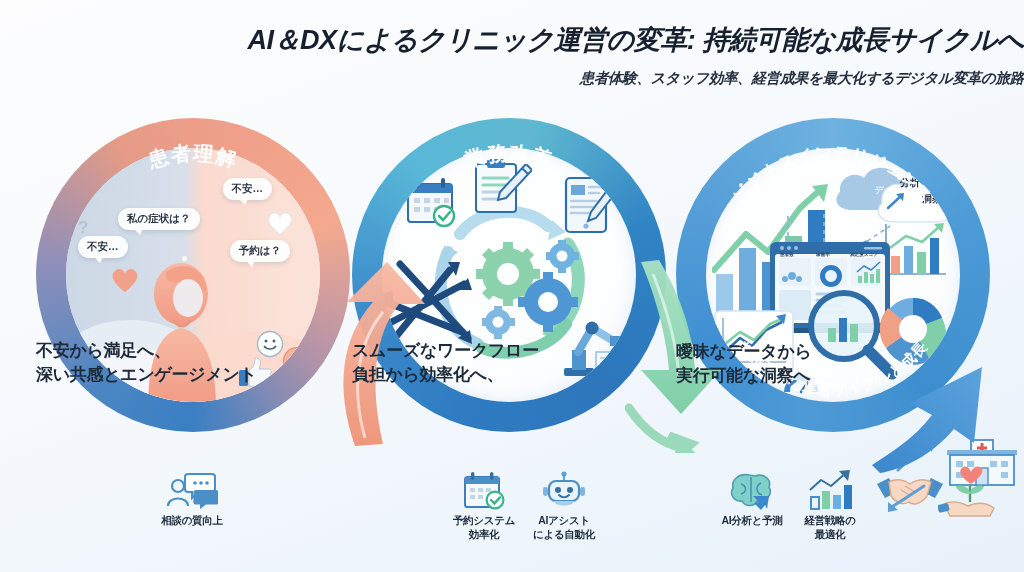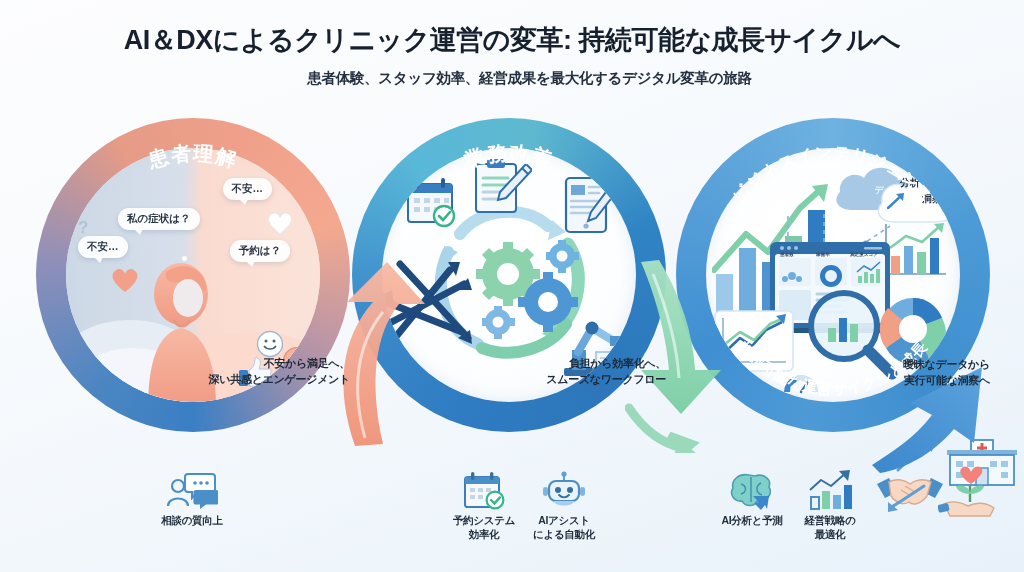--- a/index.html
+++ b/index.html
@@ -9,21 +9,21 @@
     font-family: "Liberation Sans", "DejaVu Sans", sans-serif;
   }
   #canvas {
     position: relative;
     width: 1024px; height: 572px;
     background: linear-gradient(160deg,#fdfdfe 0%,#f7fafd 40%,#eef5fb 75%,#e8f1fa 100%);
     overflow: hidden;
   }
 
   
-  .header { position:absolute; top:0; left:0; width:1024px; text-align:center; }
+  .header { position:absolute; top:0; left:0; width:1024px; text-align:right;font-style:italic; }
   .title {
     margin-top:22px;
     font-size:27px; font-weight:bold; color:#16202e;
     letter-spacing:-0.5px; white-space:nowrap;
   }
   .subtitle {
     margin-top:11px;
     font-size:14.5px; font-weight:bold; color:#24303f;
     letter-spacing:-0.3px; white-space:nowrap;margin-left:35px;
   }
@@ -66,21 +66,21 @@
   }
   .ring-label.small text { font-size:16.5px; letter-spacing:1px; }
 
   .arc-bottom { position:absolute; left:0; top:0; width:314px; height:314px; pointer-events:none; }
   .arc-bottom svg { width:314px; height:314px; display:block; }
   .arc-bottom text { fill:#ffffff; font-weight:bold; font-size:15px; letter-spacing:.5px;
                      font-family:"Liberation Sans", sans-serif; }
 
   .caption {
     position:absolute; left:0; right:0; bottom:44px;
-    text-align:right; font-size:11px; font-weight:bold;
+    text-align:left; font-size:17px; font-weight:bold;
     color:#1d2a3a; line-height:1.45; letter-spacing:-.3px;
     z-index:8;
   }
   .caption.c3 { bottom:42px;font-family:Liberation Mono, monospace; }
 
   
   .bubble {
     position:absolute; background:rgba(255,255,255,.92);
     border-radius:11px; padding:4px 9px;
     font-size:10.5px; font-weight:bold; color:#2a3646;
@@ -372,22 +372,22 @@
       <div class="ring-label">
         <svg viewBox="0 0 314 314">
           <defs>
               <path id="arc2" d="M 42 157 A 115 115 0 0 1 272 157"></path>
             </defs>
           <text><textPath href="#arc2" startOffset="50%" text-anchor="middle">業務改善</textPath></text>
         </svg>
       </div>
 
       <div class="caption">
+        <div>スムーズなワークフロー</div>
         <div>負担から効率化へ、</div>
-        <div>スムーズなワークフロー</div>
       </div>
     </div>
 
     <div class="circle-wrap" style="left:676px; top:10px;">
       <div class="ring c3"></div>
       <div class="ring-inner">
 
         <svg style="position:absolute;left:6px;top:34px;" width="120" height="146" viewBox="0 0 120 146">
           <rect x="4" y="92" width="17" height="54" fill="#9cc8ea"></rect>
           <rect x="27" y="66" width="17" height="80" fill="#6fadde"></rect>

